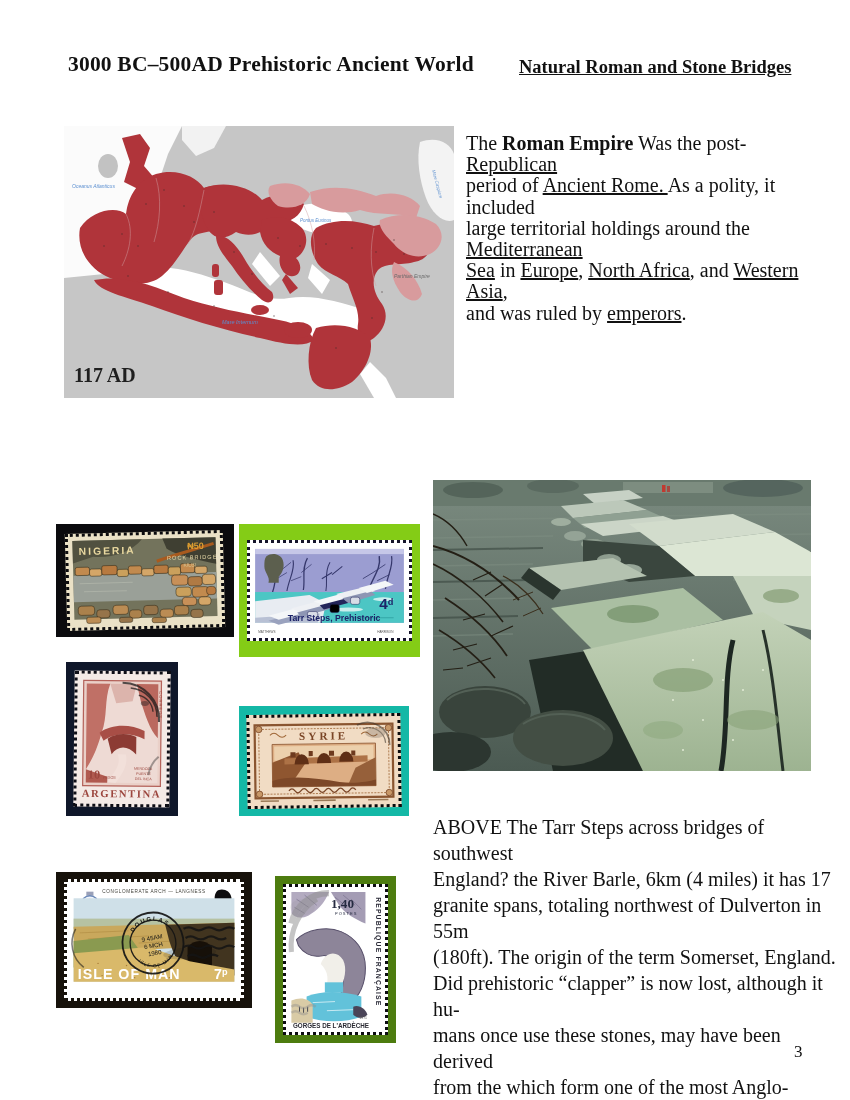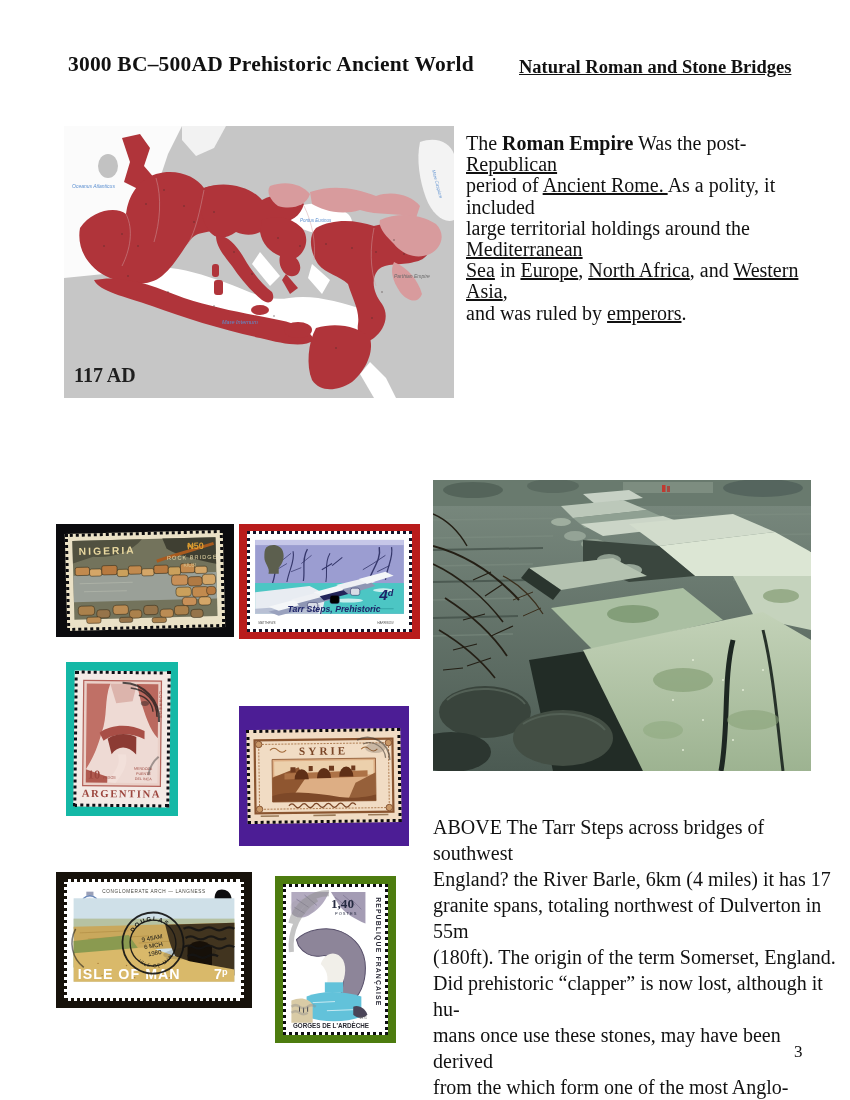--- a/index.html
+++ b/index.html
@@ -12,23 +12,23 @@
   .para-roman{left:455px;top:133px;width:370px;}
   .para-hunter{left:467px;top:258px;width:350px;white-space:pre-wrap;}
   .para-tarr{left:422px;top:814px;width:410px;font-size:20px;line-height:26px;white-space:pre-wrap;}
   .pagenum{left:783px;top:1042px;font-size:17px;}
   .seg-b{font-weight:bold;}
   .seg-u{text-decoration:underline;}
   .map-box{left:53px;top:126px;width:390px;height:272px;}
   .photo-box{left:422px;top:480px;width:378px;height:291px;}
   .mount{display:flex;align-items:center;justify-content:center;}
   #m-nigeria{left:45px;top:524px;width:178px;height:113px;background:#0b0b0e;}
-  #m-tarr{left:228px;top:524px;width:181px;height:115px;background:#b91c1c;font-style:italic;}
-  #m-argentina{left:55px;top:662px;width:112px;height:154px;background:#14b8a6;}
-  #m-syrie{left:228px;top:706px;width:170px;height:140px;background:#4c1d95;}
+  #m-tarr{left:228px;top:524px;width:181px;height:133px;background:#84cc16;}
+  #m-argentina{left:55px;top:662px;width:112px;height:154px;background:#0f172a;}
+  #m-syrie{left:228px;top:706px;width:170px;height:110px;background:#14b8a6;}
   #m-iom{left:45px;top:872px;width:196px;height:136px;background:#17120b;}
   #m-france{left:264px;top:876px;width:121px;height:167px;background:#4d7c0f;}
   .stamp{position:relative;box-sizing:border-box;}
   .stamp svg{display:block;width:100%;height:100%;}
   #s-nigeria{width:158px;height:97px;background:#eae1c6;border:3px dotted #0b0b0e;transform:rotate(-1.5deg);}
   #s-tarr{width:165px;height:101px;background:#ffffff;border:3px dotted #14142a;}
   #s-argentina{width:96px;height:136px;background:#f4eae6;border:3px dotted #0e0e16;transform:rotate(.6deg);}
   #s-syrie{width:154px;height:94px;background:#f1dcc4;border:3px dotted #0a0a0c;transform:rotate(-.8deg);}
   #s-iom{width:180px;height:122px;background:#ffffff;border:3px dotted #17120b;}
   #s-france{width:105px;height:151px;background:#ffffff;border:3px dotted #0d0d12;}

